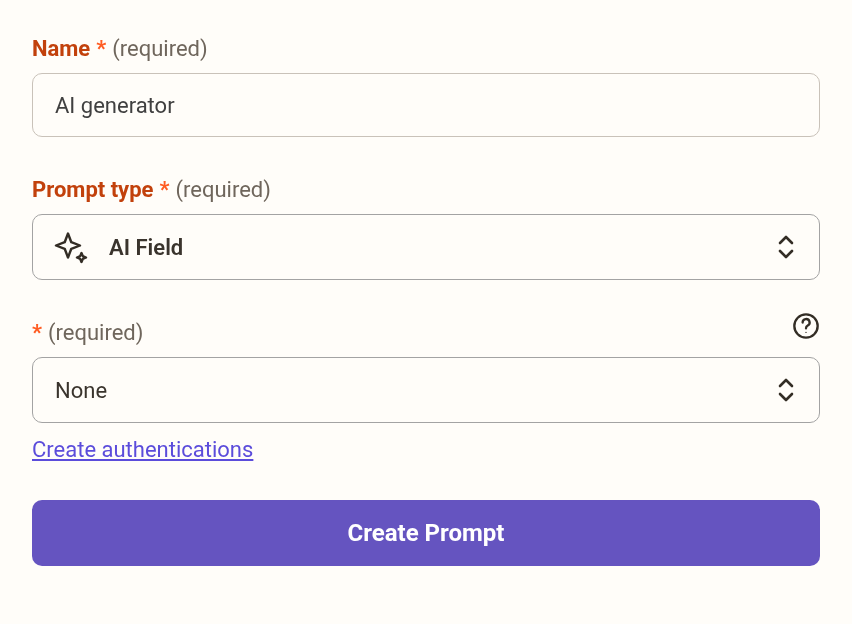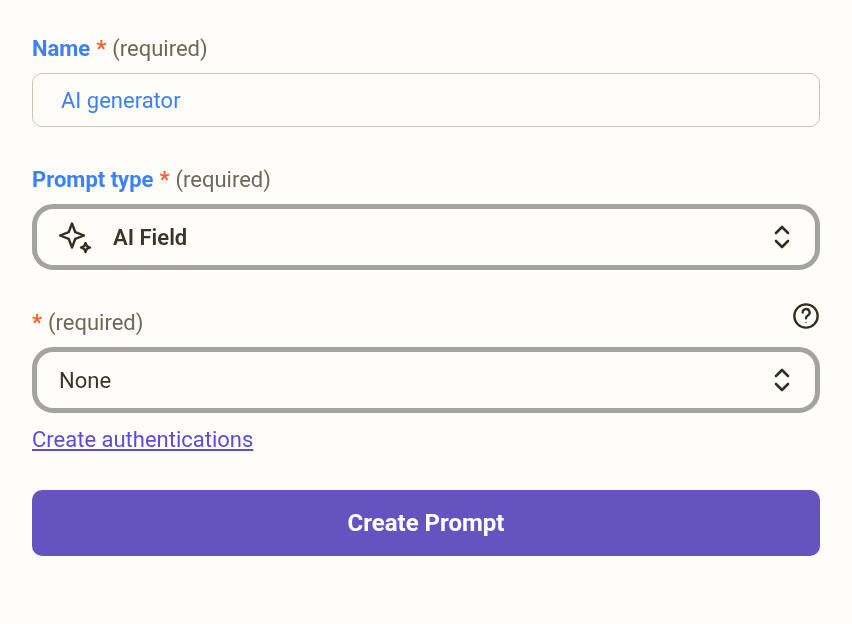--- a/index.html
+++ b/index.html
@@ -30,57 +30,57 @@
 
     .label-text-wrap {
       display: flex;
       align-items: baseline;
       gap: 6px;
     }
 
     .label-main {
       font-size: 22px;
       font-weight: 700;
-      color: #3b82f6;
+      color: #c2410c;
       text-align: right;
     }
 
     .required-asterisk {
       color: #ff5c22;
       font-size: 22px;
       font-weight: 700;
       line-height: 1;
     }
 
     .label-hint {
       font-size: 22px;
       color: #6f665c;
       font-weight: 400;
       margin-top: 14px;
     }
 
     .text-input {
       width: 100%;
-      height: 54px;
+      height: 64px;
       border: 1px solid #c9c2b9;
       border-radius: 10px;
       background: #fffdf9;
-      padding: 0 28px;
-      font-size: 22px;
-      color: #3b82f6;
+      padding: 0 22px;
+      font-size: 22px;
+      color: #404040;
       font-family: inherit;
       outline: none;
     }
 
     .select-wrap {
       position: relative;
       width: 100%;
       height: 66px;
-      border: 5px solid #a3a3a3;
-      border-radius: 21px;
+      border: 1px solid #a3a3a3;
+      border-radius: 10px;
       background: #fffdf9;
       display: flex;
       align-items: center;
       padding: 0 56px 0 22px;
       cursor: pointer;
     }
 
     .select-wrap.with-icon {
       padding-left: 20px;
     }

